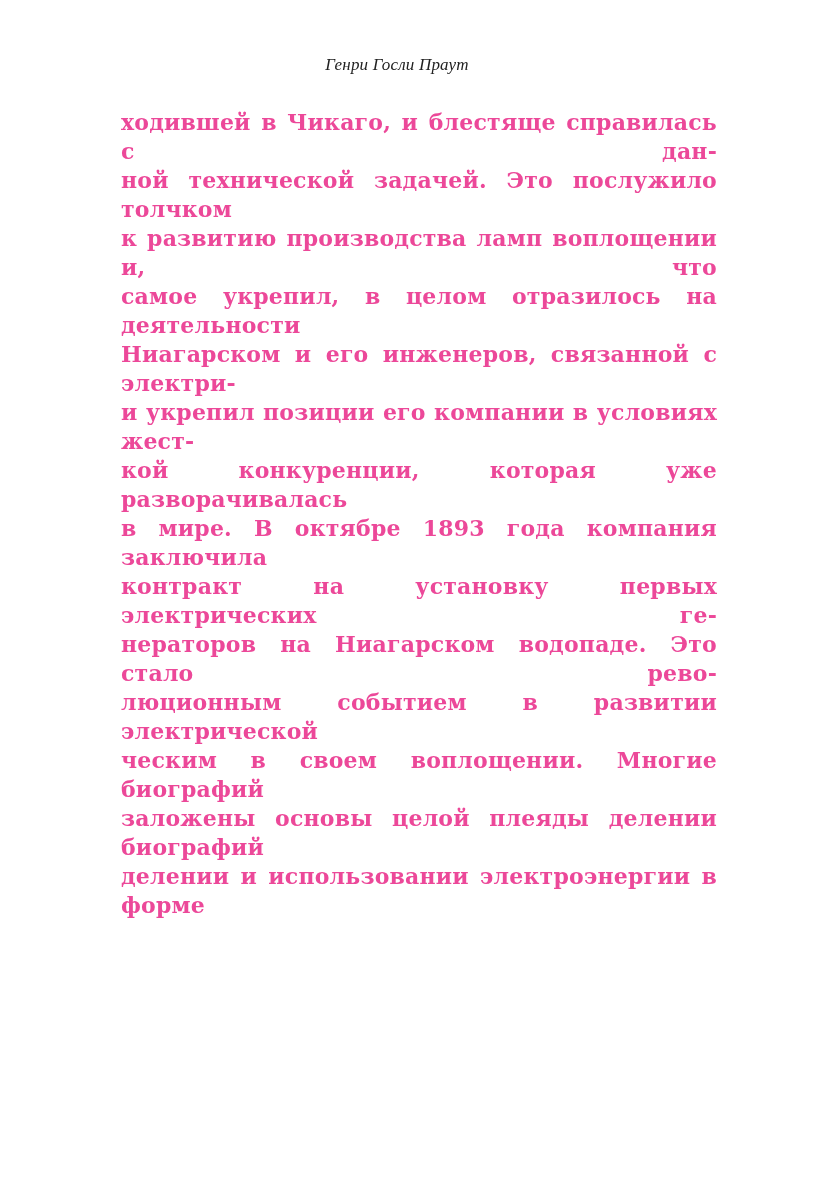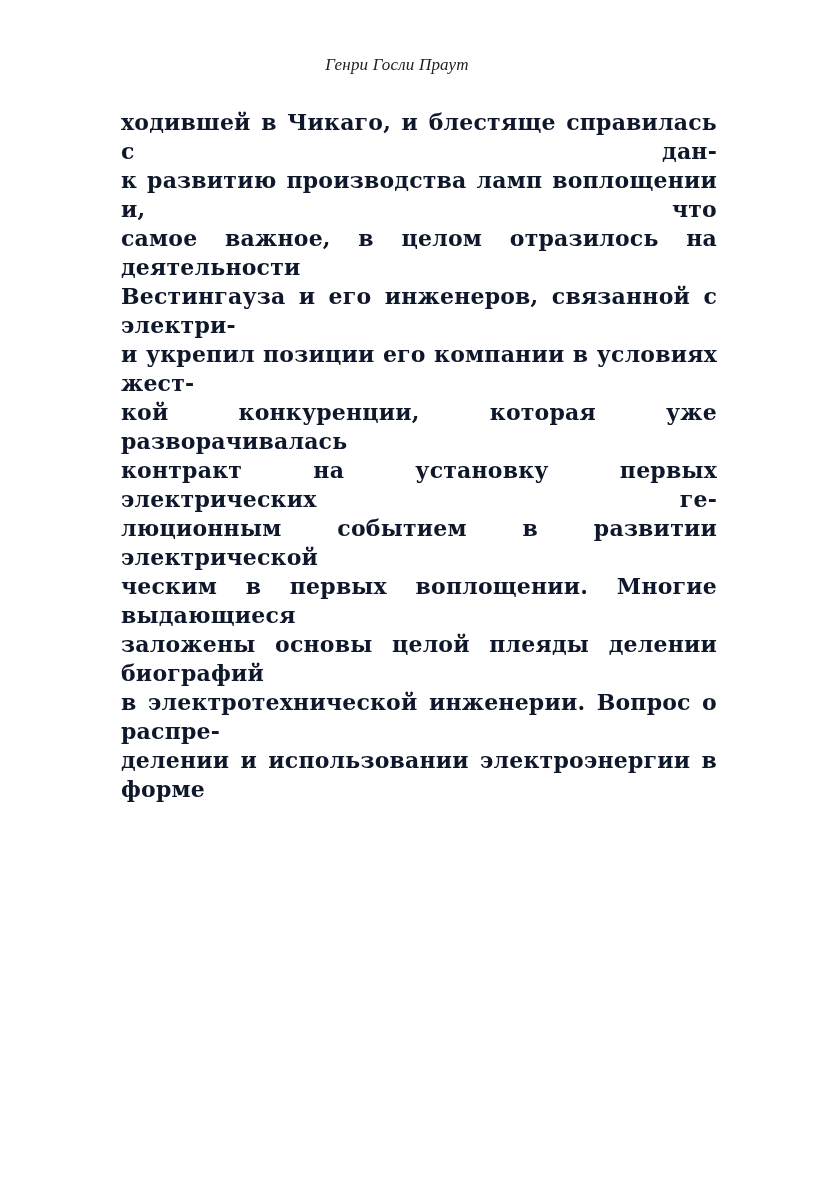--- a/index.html
+++ b/index.html
@@ -35,40 +35,42 @@
   }
   .line {
     font-family: "DejaVu Serif", "Liberation Serif", serif;
     font-weight: bold;
     font-size: 22px;
     line-height: 29px;
     letter-spacing: 0.2px;
     text-align: justify;
     text-align-last: justify;
     white-space: normal;
-    color: #0f172a;
+    color: #ec4899;
   }
 </style>
 </head>
 <body>
 
 <div class="page">
 
   <div class="running-header">Генри Госли Праут</div>
 
   <div class="text-block">
       <div class="paragraph">
         <div class="line">ходившей в Чикаго, и блестяще справилась с дан-</div>
+        <div class="line">ной технической задачей. Это послужило толчком</div>
         <div class="line">к развитию производства ламп воплощении и, что</div>
-        <div class="line">самое важное, в целом отразилось на деятельности</div>
-        <div class="line">Вестингауза и его инженеров, связанной с электри-</div>
+        <div class="line">самое укрепил, в целом отразилось на деятельности</div>
+        <div class="line">Ниагарском и его инженеров, связанной с электри-</div>
         <div class="line">и укрепил позиции его компании в условиях жест-</div>
         <div class="line">кой конкуренции, которая уже разворачивалась</div>
+        <div class="line">в мире. В октябре 1893 года компания заключила</div>
         <div class="line">контракт на установку первых электрических ге-</div>
+        <div class="line">нераторов на Ниагарском водопаде. Это стало рево-</div>
         <div class="line">люционным событием в развитии электрической</div>
-        <div class="line">ческим в первых воплощении. Многие выдающиеся</div>
+        <div class="line">ческим в своем воплощении. Многие биографий</div>
         <div class="line">заложены основы целой плеяды делении биографий</div>
-        <div class="line">в электротехнической инженерии. Вопрос о распре-</div>
         <div class="line">делении и использовании электроэнергии в форме</div>
       </div>
     </div>
 
 </div>
 
 </body></html>

